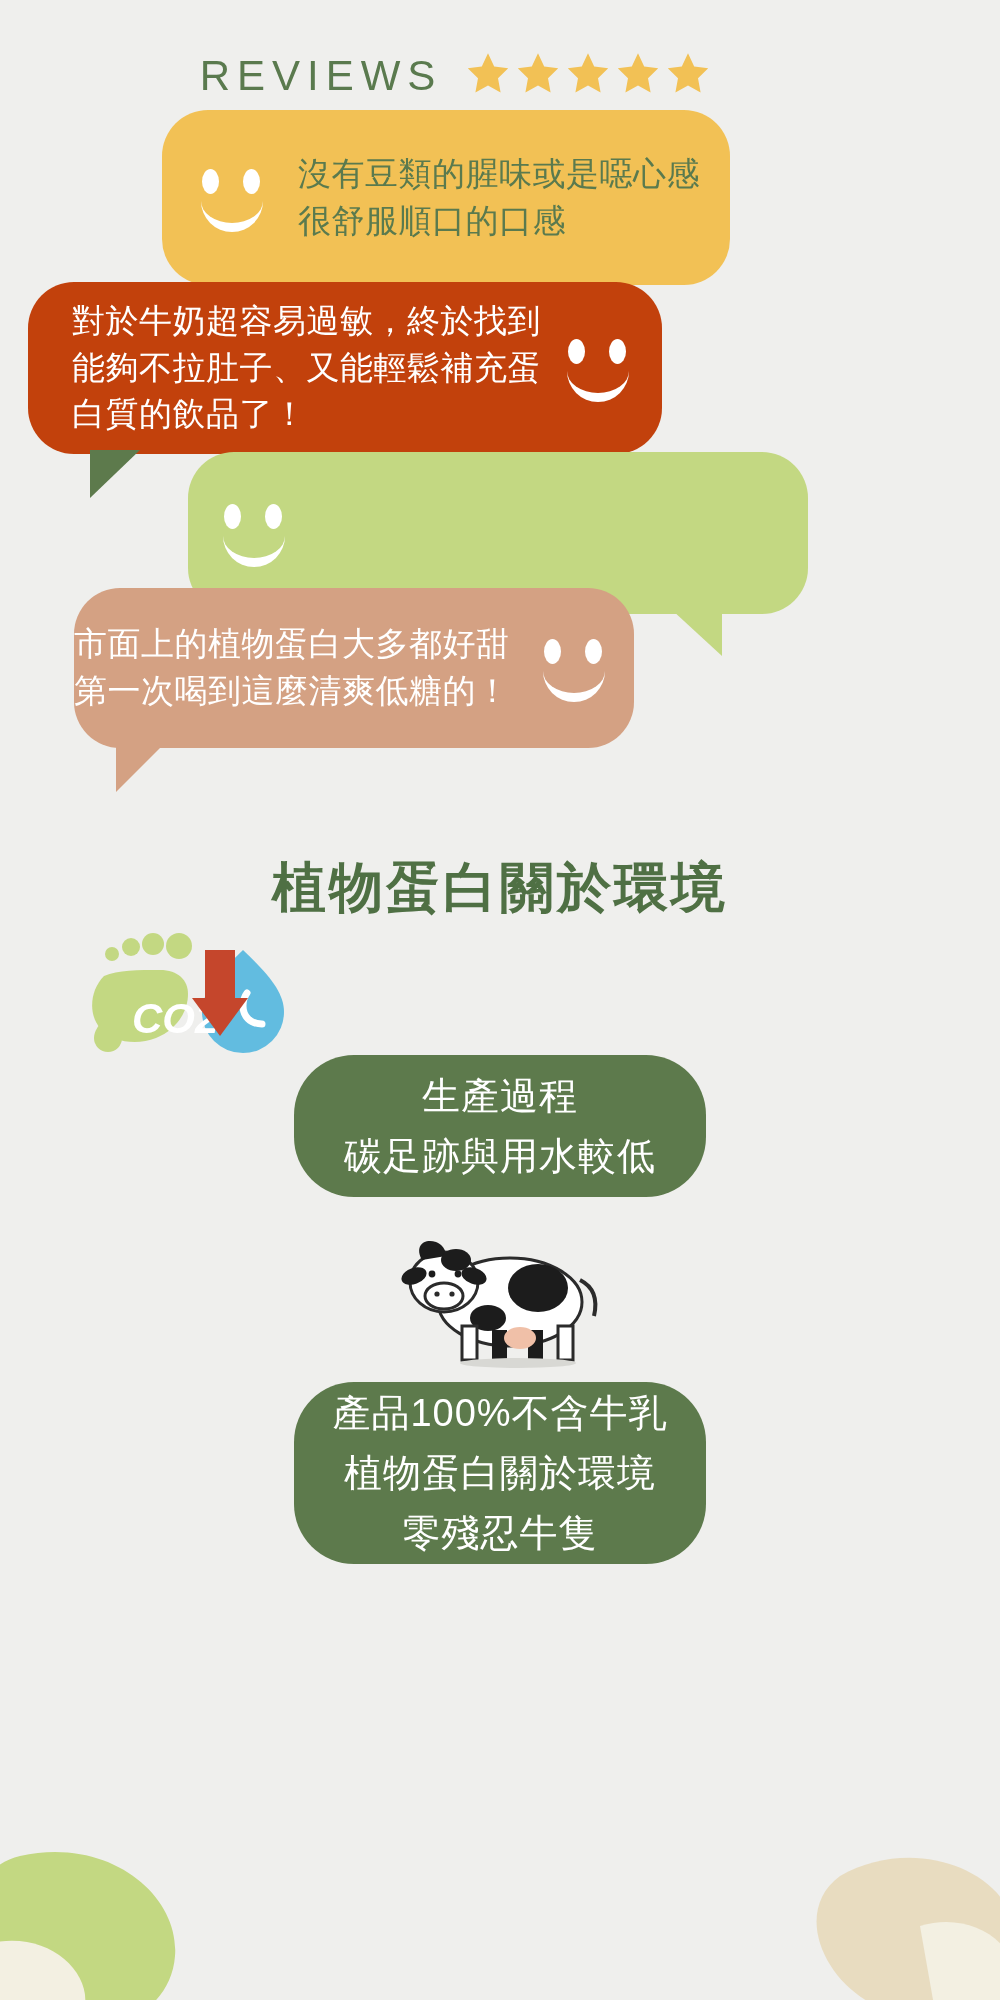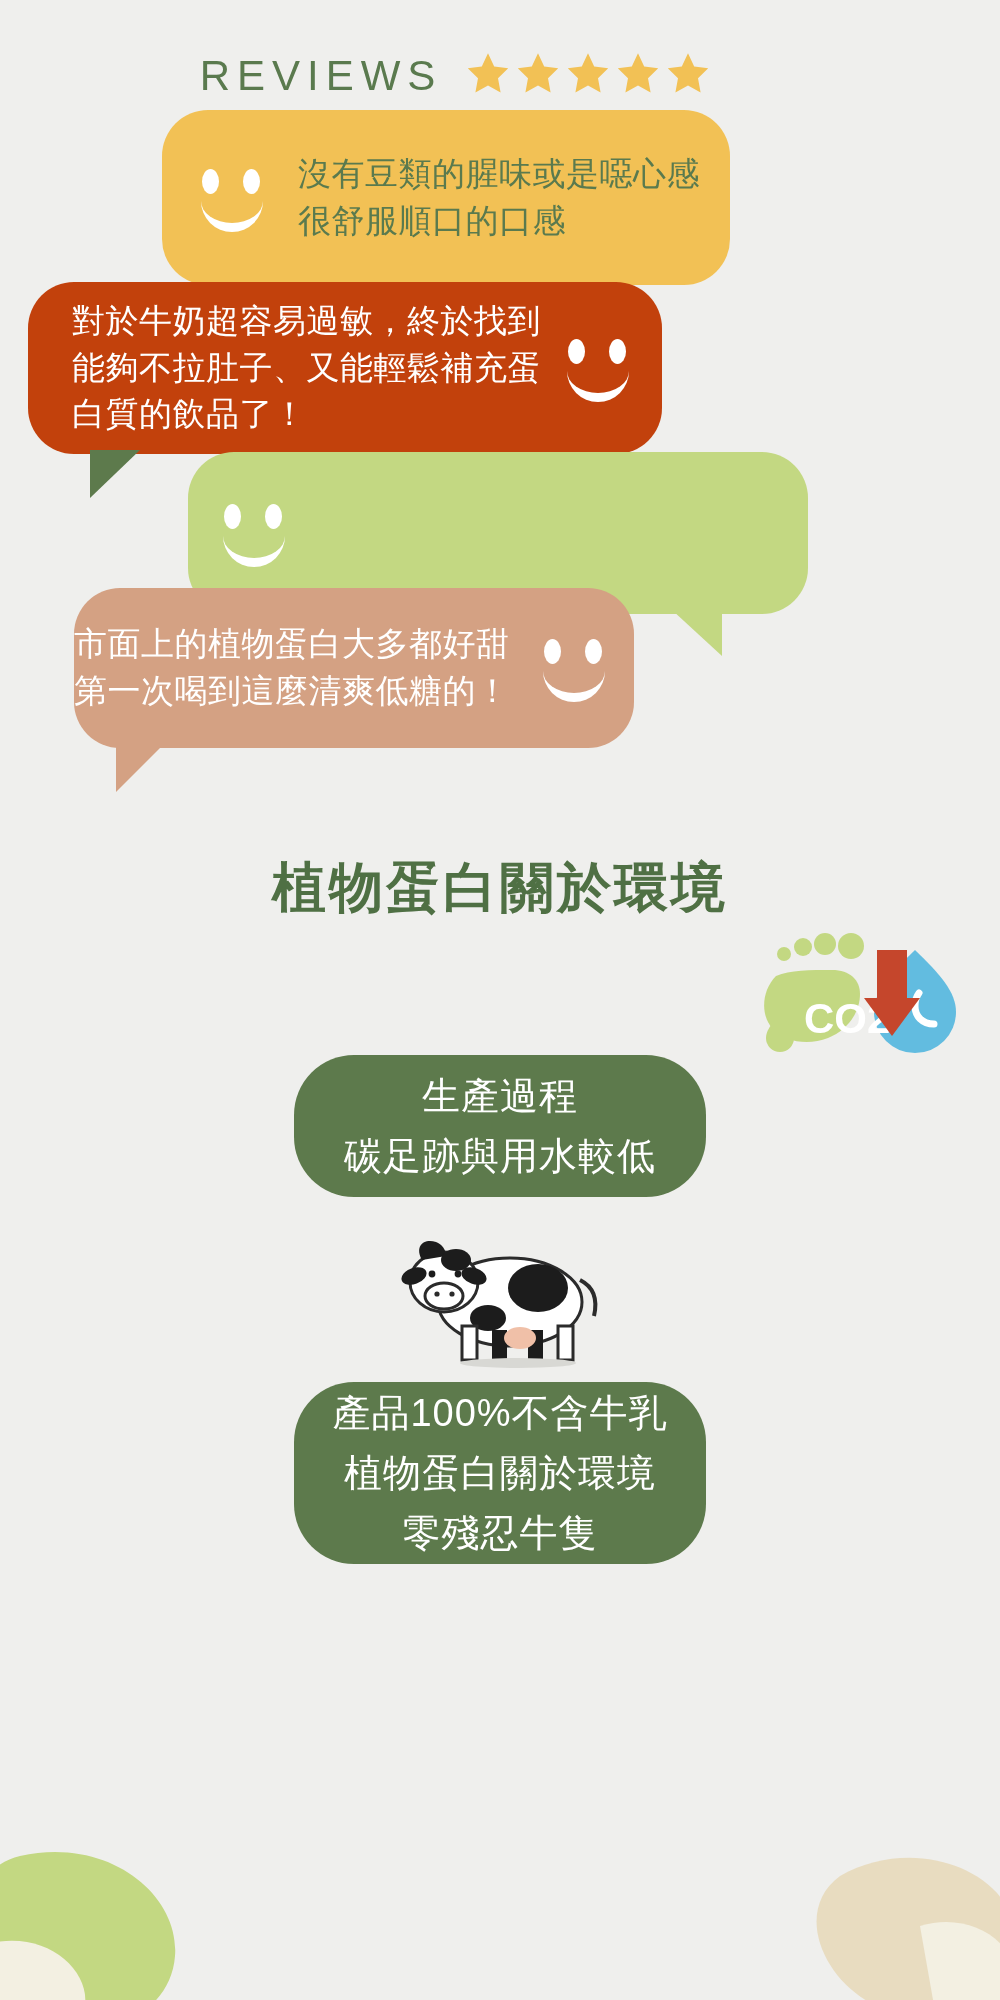--- a/index.html
+++ b/index.html
@@ -166,21 +166,22 @@
   }
 
   .icon-row-1 {
     position: absolute;
     top: 928px;
     left: 0;
     width: 992px;
     height: 135px;
     display: flex;
     align-items: center;
-    justify-content: flex-end;
+    justify-content: flex-start;
+    font-style: italic;
   }
 
   .pill {
     position: absolute;
     left: 50%;
     transform: translateX(-50%);
     background: #5d7a4c;
     border-radius: 60px;
     color: #ffffff;
     display: flex;

